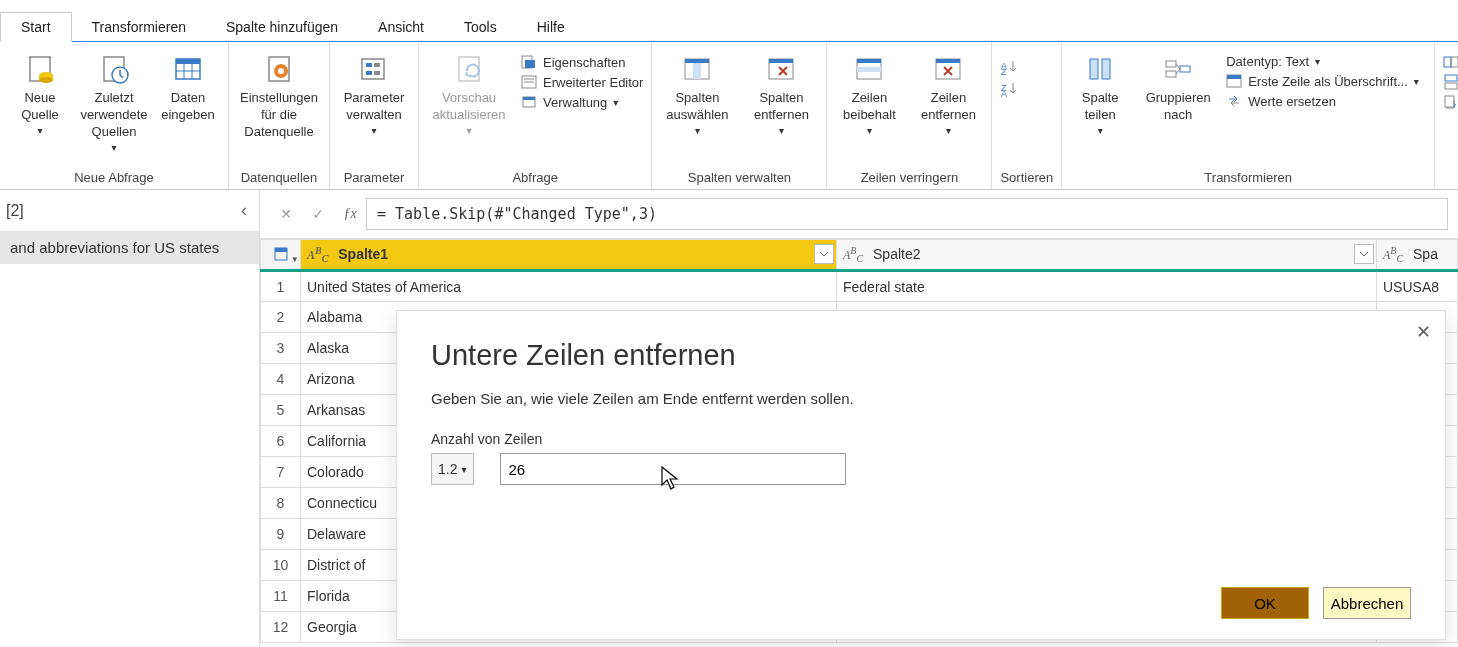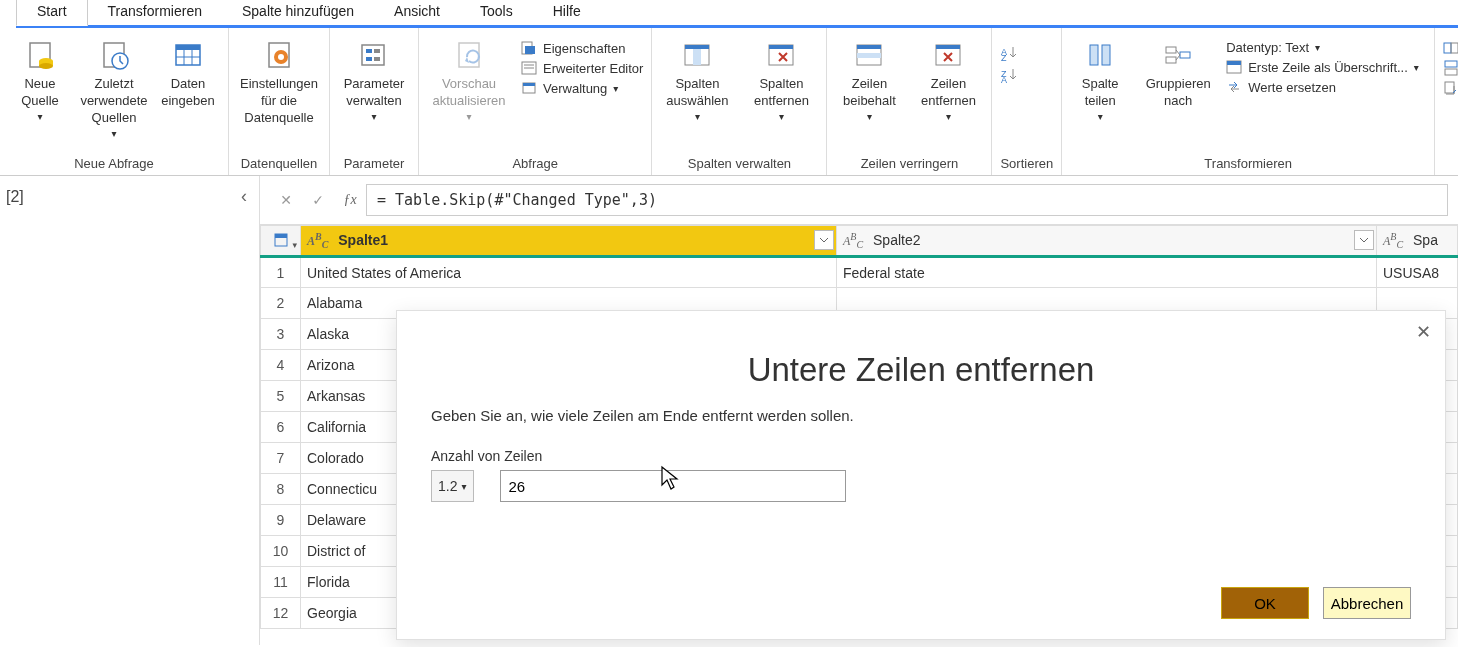--- a/index.html
+++ b/index.html
@@ -10,24 +10,23 @@
     color: #333;
     background: #fff;
     overflow: hidden;
     width: 1458px;
     height: 647px;
     position: relative;
   }
   
   .tabs {
     display: flex;
-    height: 28px;
-    border-bottom: 3px solid #3b82f6;
+    height: 42px;
+    border-bottom: 1px solid #3b82f6;
     align-items: flex-end;
-    margin-left: 16px;
   }
   .tab {
     padding: 6px 20px 6px 20px;
     font-size: 14px;
     cursor: pointer;
     color: #222;
   }
   .tab.active {
     border: 1px solid #ccc;
     border-bottom: 1px solid #fff;
@@ -233,24 +232,23 @@
     box-shadow: 0 6px 20px rgba(0,0,0,0.12);
     padding: 18px 34px 20px 34px;
   }
   .dialog-close {
     position: absolute;
     right: 14px; top: 10px;
     font-size: 18px; color:#666; cursor:pointer;
   }
   .dialog h1 {
     font-weight: 300;
-    font-size: 33px;
-    margin: 22px 0 18px 0;
+    font-size: 29px;
+    margin: 10px 0 18px 0;
     color: #333;
-    text-align: center;
   }
   .dialog p {
     font-size: 15px;
     margin: 0 0 24px 0;
   }
   .field-label { font-size: 14px; margin-bottom: 6px; display:block; }
   .field-row { display:flex; gap:26px; align-items:center; }
   .type-select {
     border: 1px solid #bbb;
     height: 32px;
@@ -607,20 +605,21 @@
     <div class="ribbon-group-label">&nbsp;</div>
   </div>
 </div>
 
 <div class="main">
   <div class="left-pane">
     <div class="left-pane-header">
       <span>[2]</span>
       <span class="chevron-collapse">‹</span>
     </div>
+    <div class="query-item selected">and abbreviations for US states</div>
   </div>
 
   <div class="right-pane">
     <div class="formula-bar">
       <div class="fbar-btn">✕</div>
       <div class="fbar-btn">✓</div>
       <div class="fbar-fx">ƒx</div>
       <input class="fbar-input" value="= Table.Skip(#&quot;Changed Type&quot;,3)" style="">
     </div>
 

